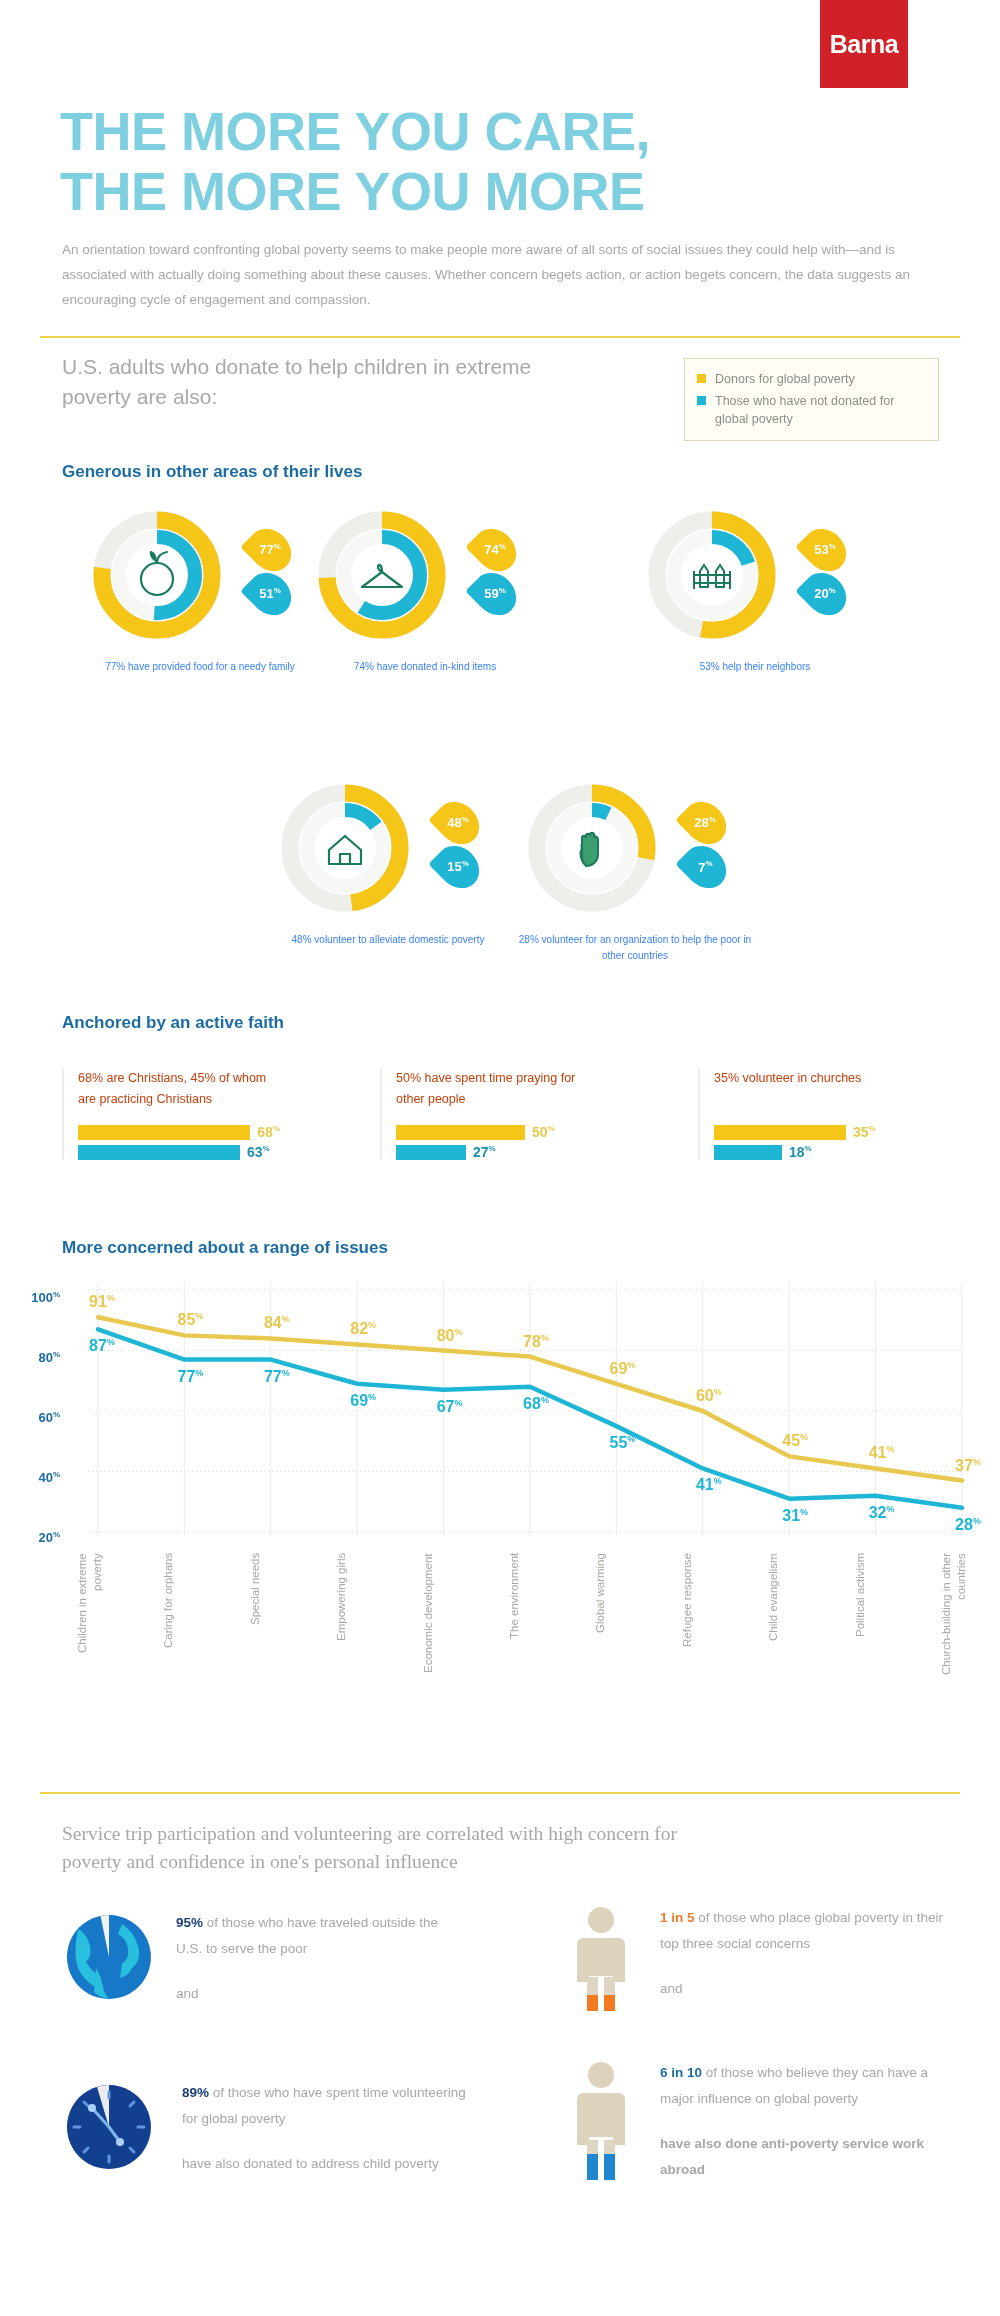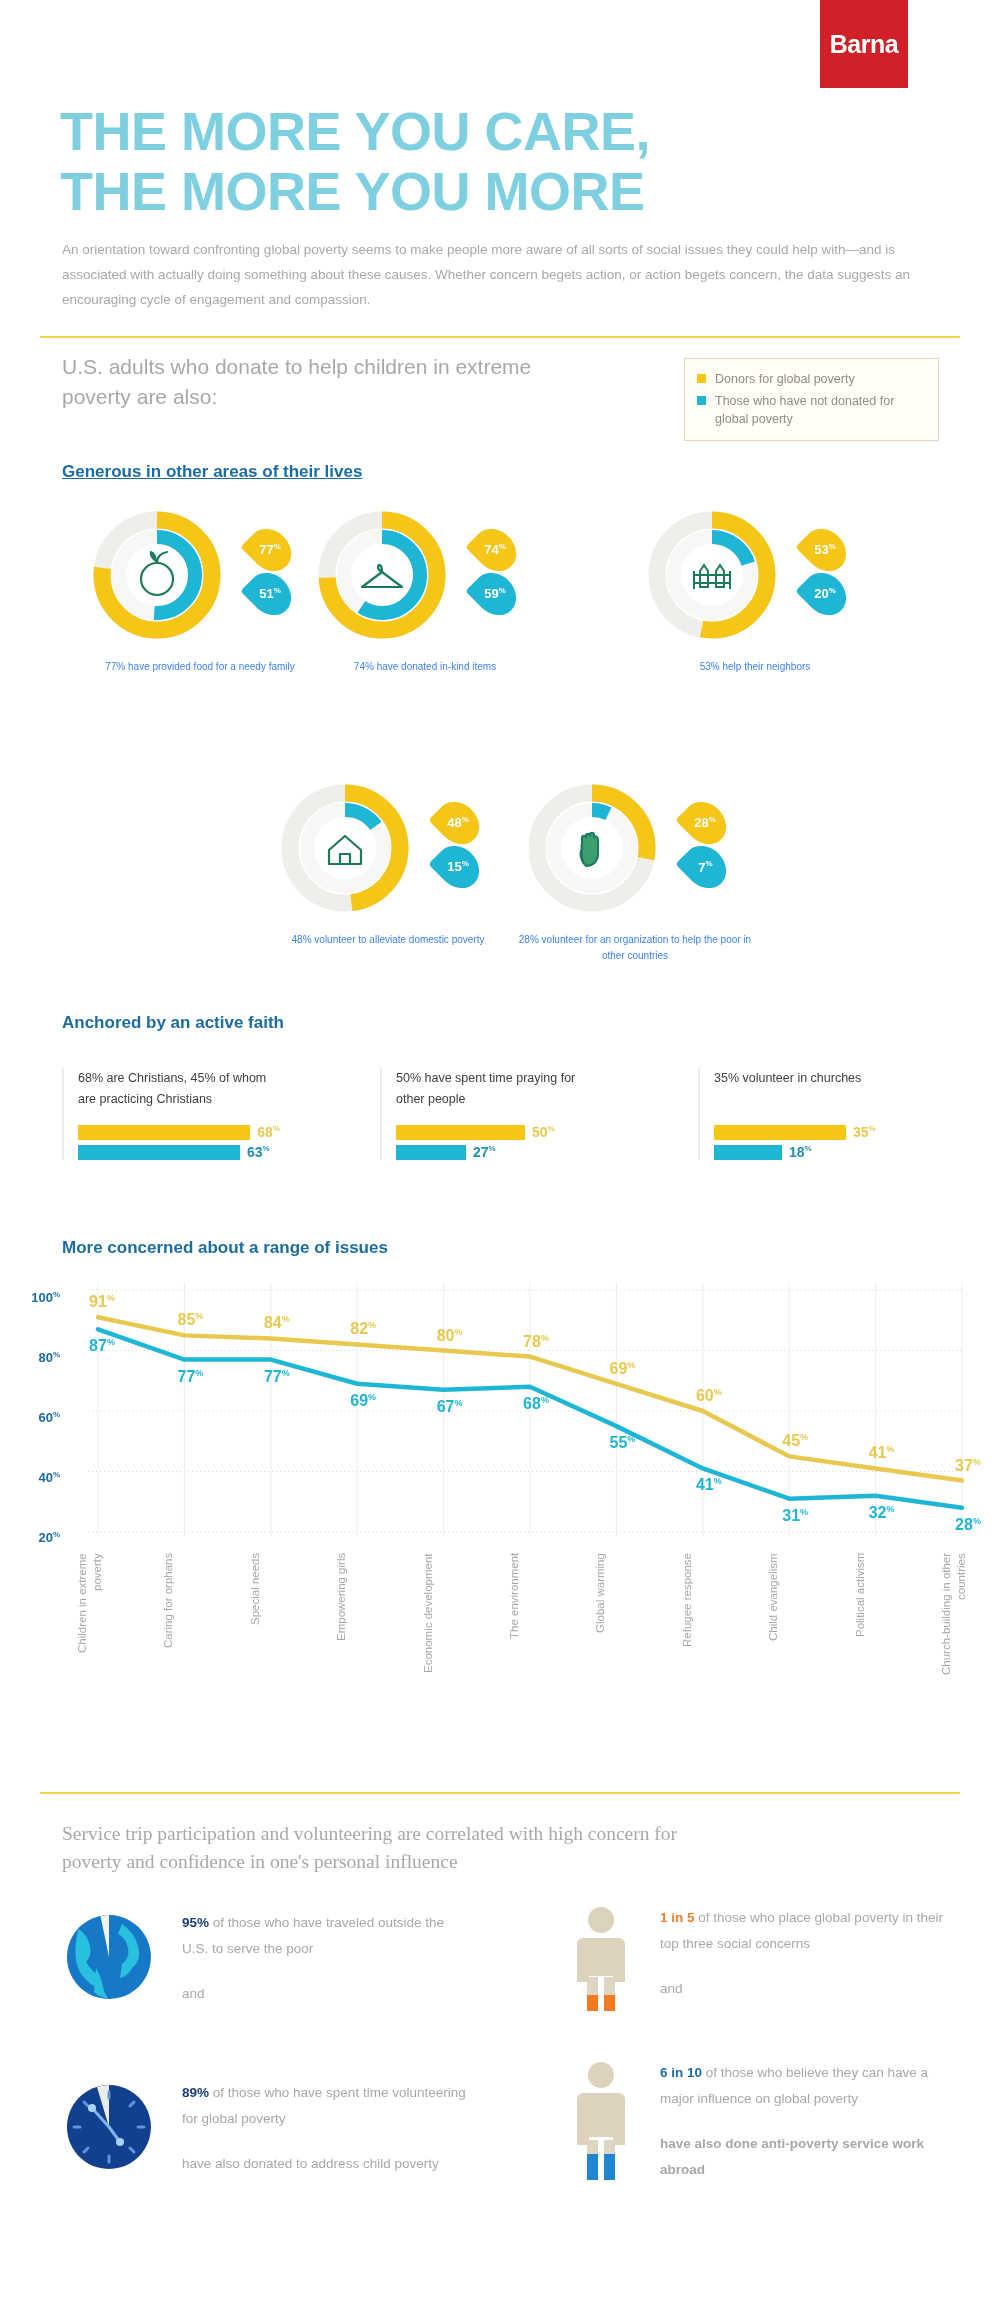--- a/index.html
+++ b/index.html
@@ -75,21 +75,21 @@
   .badge sup { font-size: 8px; vertical-align: super; }
   .badge-yellow { background: #f5c518; }
   .badge-cyan { background: #1fb6d6; }
   .donut-cap {
     text-align: center; color: #3b82f6; font-size: 10px; line-height: 1.6;
     margin-top: 14px; width: 250px;
   }
 
   
   .faith-block { position: absolute; width: 218px; padding-left: 14px; border-left: 2px solid #eeeeea; }
-  .faith-text { color: #404040; font-size: 12.5px; line-height: 1.65; min-height: 52px; }
+  .faith-text { color: #c2410c; font-size: 12.5px; line-height: 1.65; min-height: 52px; }
   .bar-row { display: flex; align-items: center; margin-top: 4px; }
   .bar { height: 15px; }
   .bar-yellow { background: #f5c518; }
   .bar-cyan { background: #1fb6d6; }
   .bar-val { font-size: 14px; font-weight: bold; margin-left: 7px; white-space: nowrap; }
   .bar-val.y { color: #e8c84e; }
   .bar-val.c { color: #1f8fb0; }
   .bar-val sup { font-size: 8px; }
 
   
@@ -147,21 +147,21 @@
     <div class="legend-row">
       <div class="swatch sw-yellow"></div>
       <div class="legend-label">Donors for global poverty</div>
     </div>
     <div class="legend-row">
       <div class="swatch sw-cyan"></div>
       <div class="legend-label">Those who have not donated for global poverty</div>
     </div>
   </div>
 
-  <div class="sub-head" style="left:62px; top:462px;text-decoration:underline;">Generous in other areas of their lives</div>
+  <div class="sub-head" style="left:62px; top:462px;">Generous in other areas of their lives</div>
 
   <div class="donut-cell" style="left:75px; top:505px;">
     <div class="donut-wrap">
       <svg class="donut" viewBox="0 0 140 140">
         <circle cx="70" cy="70" r="55" fill="none" stroke="#eeeeea" stroke-width="17"></circle>
         <circle cx="70" cy="70" r="55" fill="none" stroke="#f5c518" stroke-width="17" stroke-dasharray="266 79" transform="rotate(-90 70 70)"></circle>
         <circle cx="70" cy="70" r="38" fill="none" stroke="#f7f7f5" stroke-width="14"></circle>
         <circle cx="70" cy="70" r="38" fill="none" stroke="#1fb6d6" stroke-width="14" stroke-dasharray="122 117" transform="rotate(-90 70 70)"></circle>
         <g stroke="#1a7a5e" fill="none" stroke-width="2.2">
           <circle cx="70" cy="74" r="16"></circle>
@@ -391,21 +391,21 @@
   <div class="bottom-head">Service trip participation and volunteering are correlated with high concern for poverty and confidence in one's personal influence</div>
 
   <div class="bi-row" style="left:62px; top:1910px; width:420px;">
     <svg width="94" height="94" viewBox="0 0 94 94">
       <path d="M47 5 A42 42 0 1 1 46.9 5 Z" fill="#1878c8"></path>
       <path d="M47 47 L47 5 A42 42 0 0 0 38.5 5.9 Z" fill="#f0f2f0"></path>
       <path d="M18 20 q8 6 10 16 t-4 16 q6 10 14 14 l4 14 q-16-4-24-18 t-2-42 z" fill="#29c0e0"></path>
       <path d="M60 14 q12 8 16 22 t-6 22 q-4 8-12 10 l2-14 q8-6 6-16 t-10-14 z" fill="#29c0e0"></path>
       <path d="M34 58 q6 10 6 20 l6 10 q-8 0-14-6 z" fill="#29c0e0"></path>
     </svg>
-    <div class="bi-text" style="margin-left:26px; width:290px;">
+    <div class="bi-text" style="margin-left:20px; width:290px;">
       <b class="b-dark">95%</b><span> of those who have traveled outside the U.S. to serve the poor</span>
       <div style="margin-top:18px;">and</div>
     </div>
   </div>
 
   <div class="bi-row" style="left:62px; top:2080px; width:420px;">
     <svg width="94" height="94" viewBox="0 0 94 94">
       <path d="M47 5 A42 42 0 1 1 46.9 5 Z" fill="#12408f"></path>
       <path d="M47 47 L47 5 A42 42 0 0 0 35 7 Z" fill="#eaeced"></path>
       <g stroke="#5f96dd" stroke-width="3" stroke-linecap="round">

